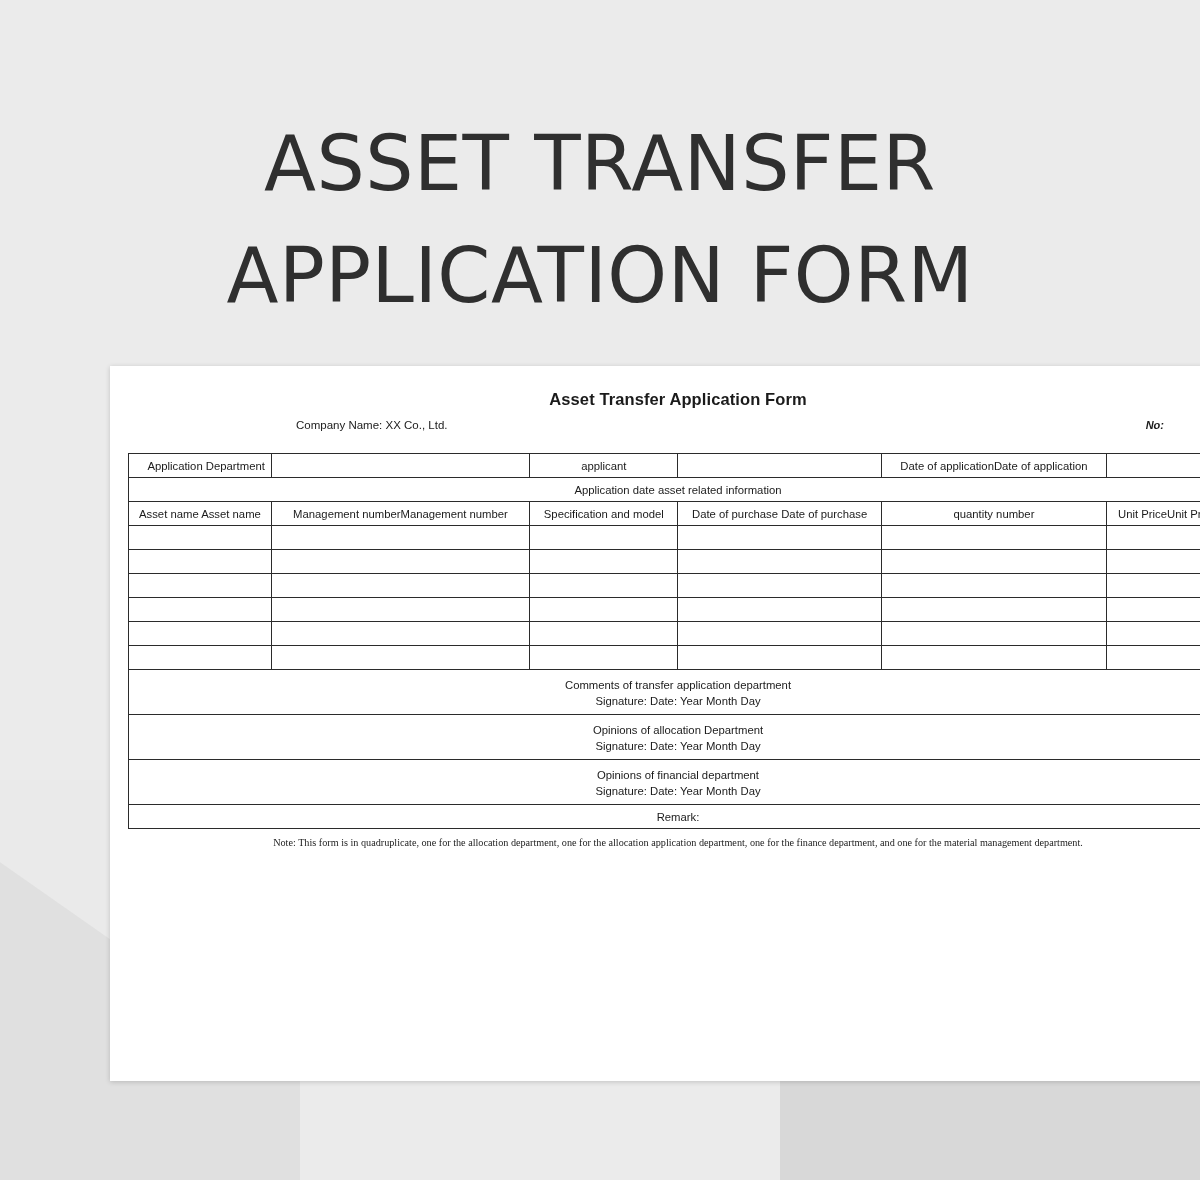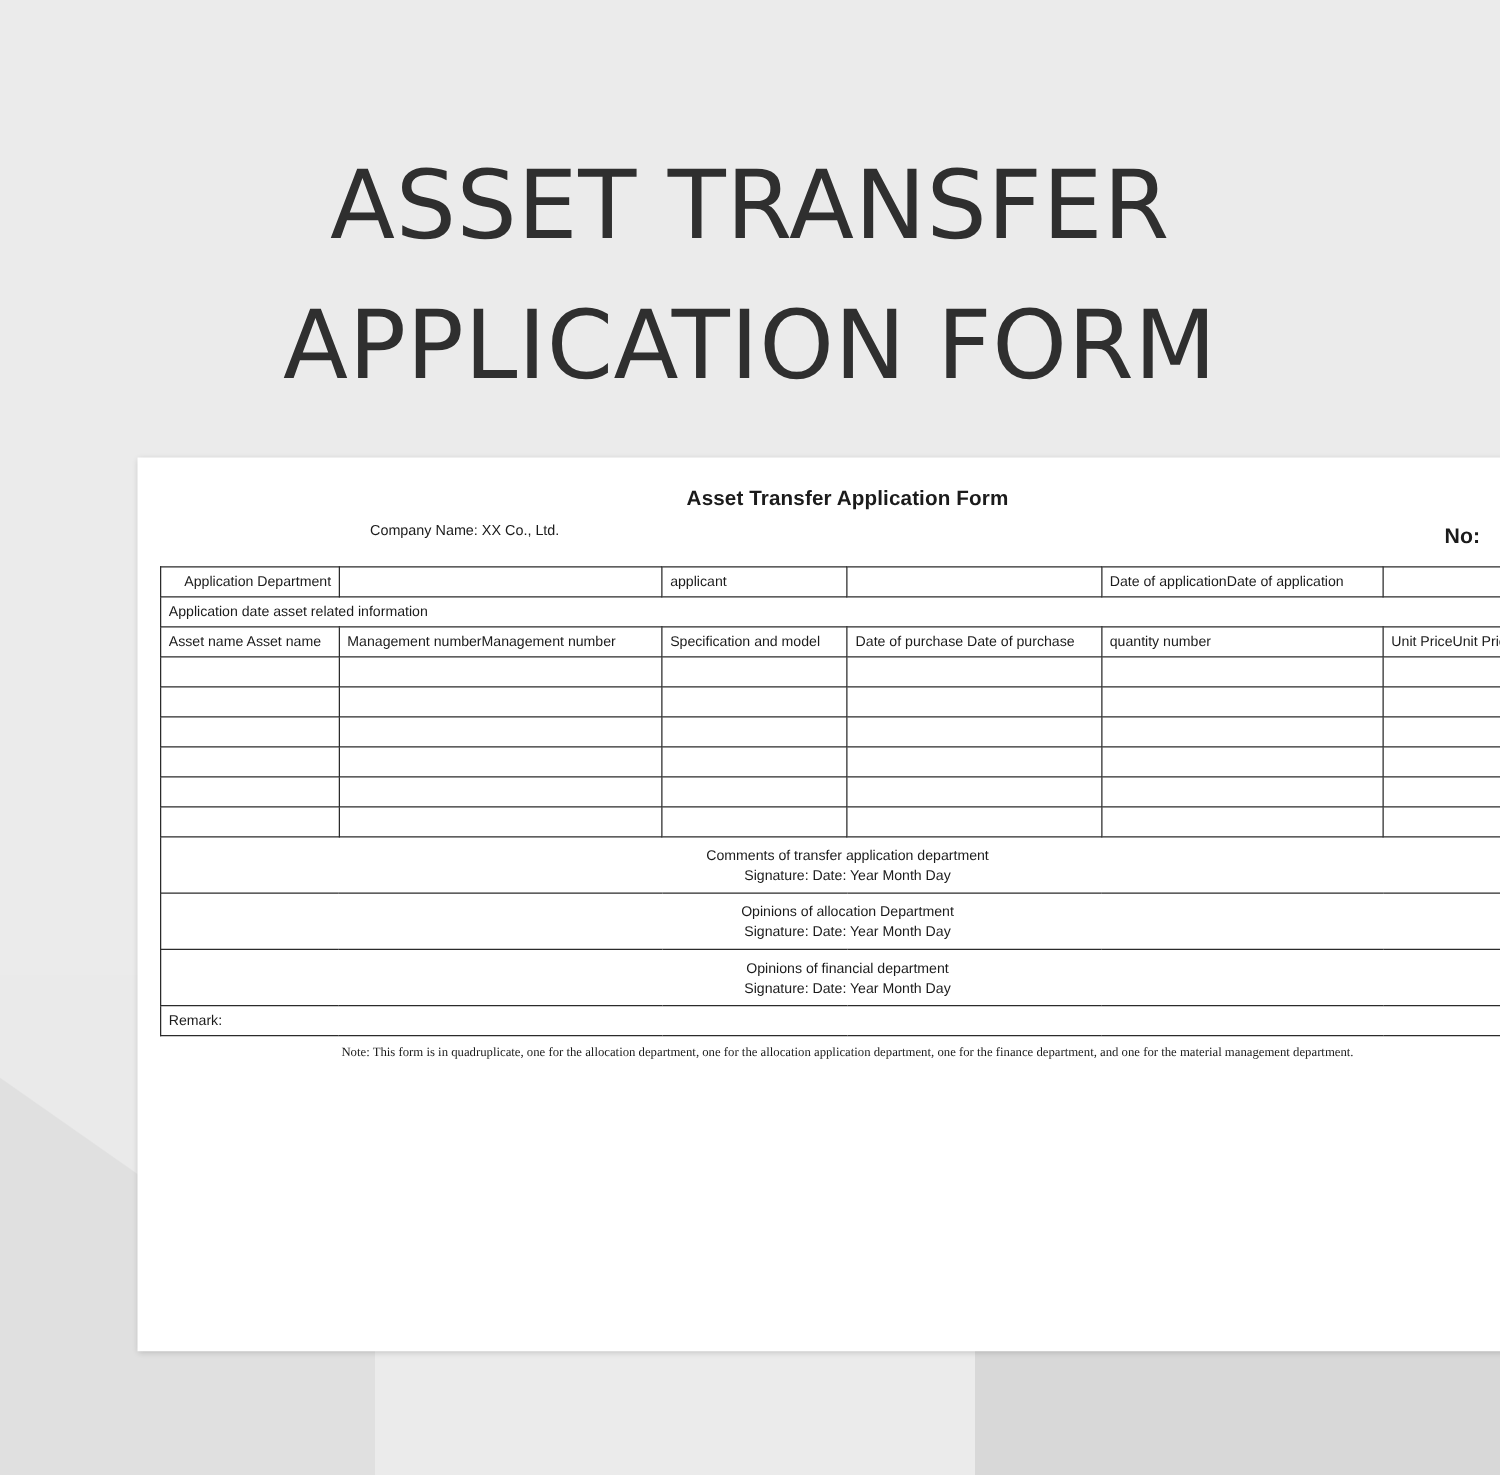--- a/index.html
+++ b/index.html
@@ -78,40 +78,41 @@
     color: #1b1b1b;
     margin-bottom: 16px;
   }
   .meta-company {
     position: absolute;
     left: 168px;
     top: 0;
   }
   .meta-no {
     position: absolute;
-    right: 44px;
+    right: 64px;
     top: 0;
     font-weight: bold;
-    font-size: 17px;
+    font-size: 11px;
+    font-style: italic;
   }
 
   table.form {
     width: 100%;
     border-collapse: collapse;
     table-layout: fixed;
     font-size: 11.3px;
     color: #1b1b1b;
   }
   table.form td {
     border: 1px solid #2b2b2b;
     padding: 4px 6px;
     vertical-align: middle;
     height: 24px;
   }
-  td.c { text-align: left; }
+  td.c { text-align: center; }
   td.l { text-align: right; }
   .tall { height: 48px; }
 
   .two-line {
     display: flex;
     flex-direction: column;
     align-items: center;
     justify-content: center;
     gap: 4px;
     padding: 5px 0 3px 0;

